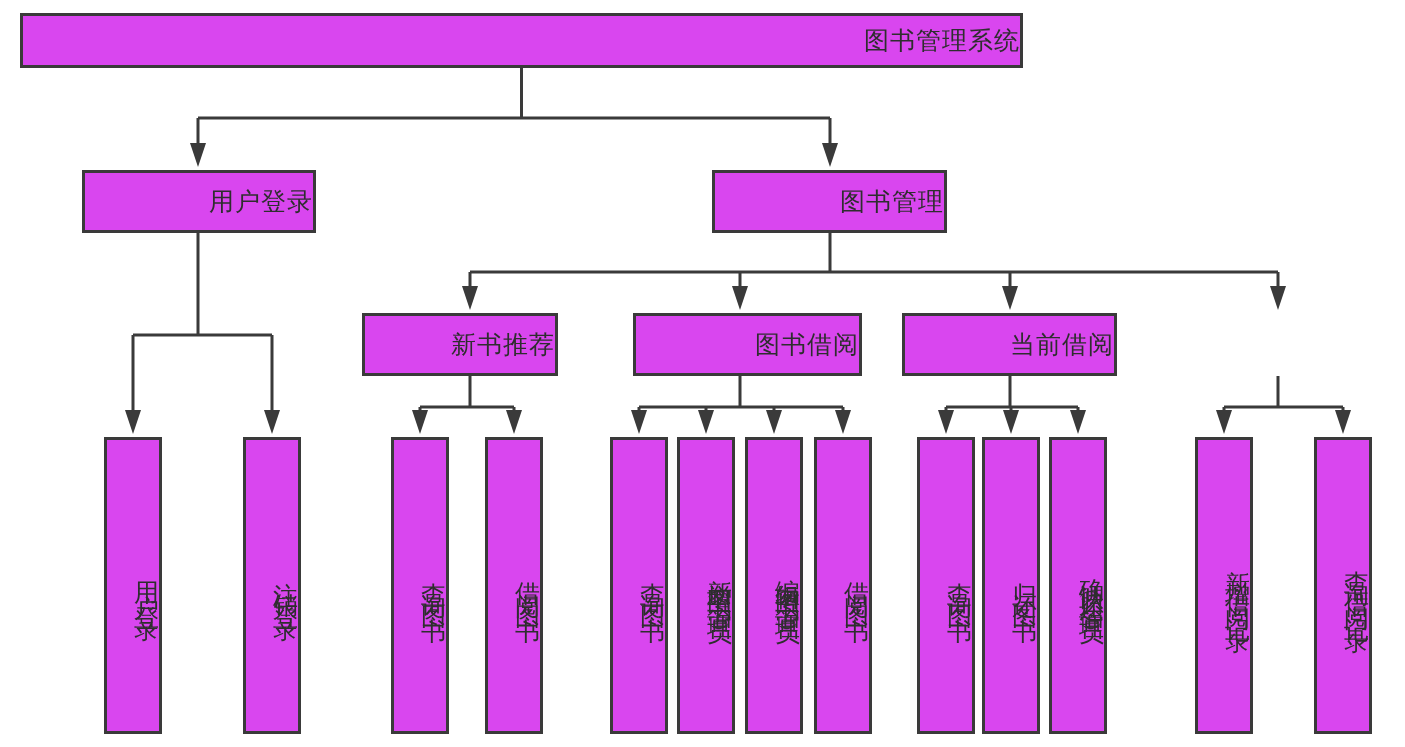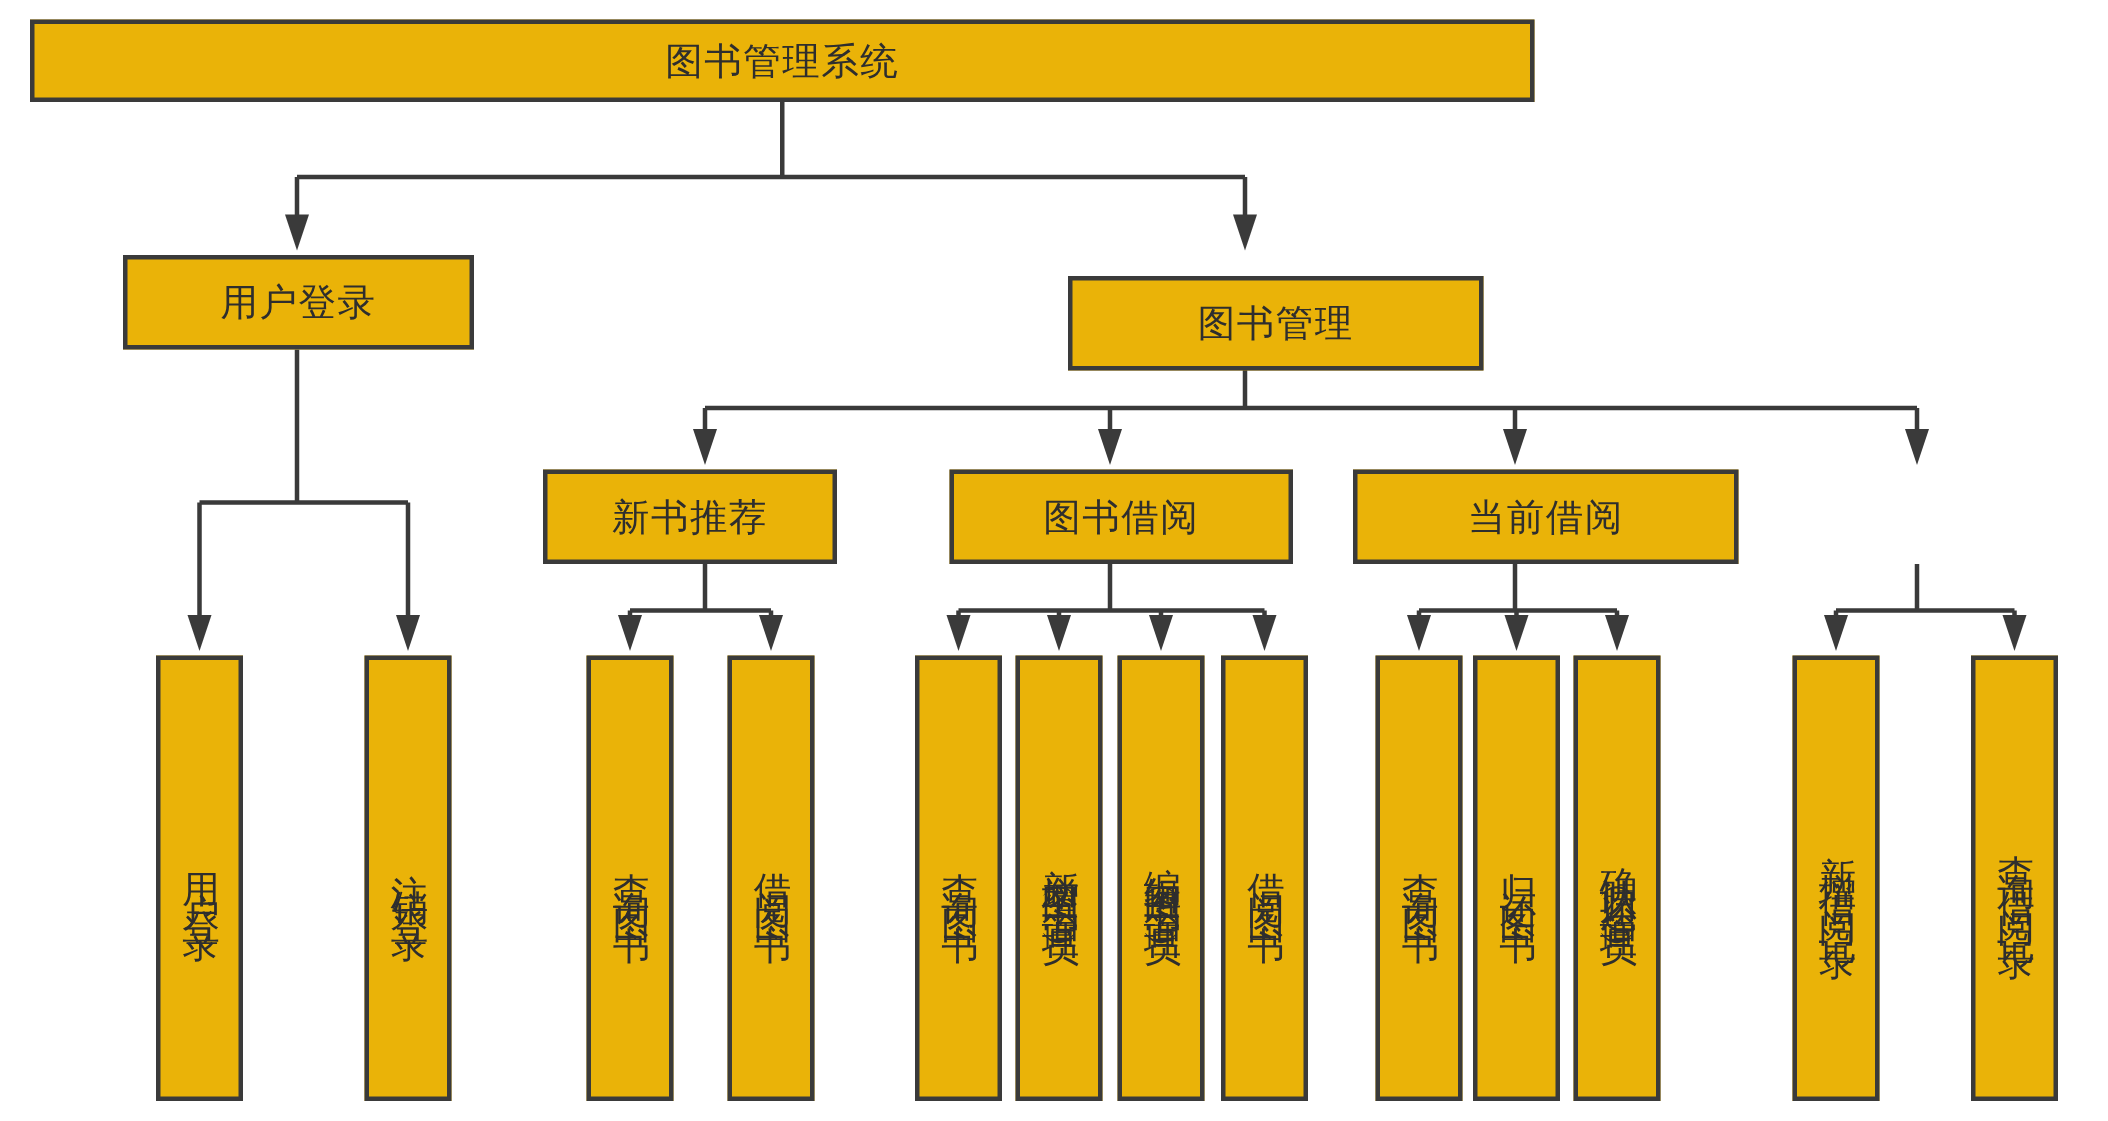--- a/index.html
+++ b/index.html
@@ -8,25 +8,25 @@
     width: 1405px;
     height: 747px;
     background: #ffffff;
     font-family: "Liberation Sans", sans-serif;
     overflow: hidden;
   }
   .wires { position: absolute; left: 0; top: 0; width: 1405px; height: 747px; }
   .node {
     position: absolute;
     box-sizing: border-box;
-    background: #eab308;
+    background: #d946ef;
     border: 3px solid #3a3a3a;
     display: flex;
     align-items: center;
-    justify-content: center;
+    justify-content: flex-end;
     color: #2e2e2e;
     font-size: 25px;
     letter-spacing: 1px;
     white-space: nowrap;
     z-index: 2;
   }
   .leaf { font-size: 25px; }
   .leaf .vtext {
     writing-mode: vertical-lr;
     letter-spacing: 12px;
@@ -83,31 +83,31 @@
     </g>
   </svg>
 
   <div class="node" style="left:20px; top:13px; width:1003px; height:55px;">
     <span>图书管理系统</span>
   </div>
 
   <div class="node" style="left:82px; top:170px; width:234px; height:63px;">
     <span>用户登录</span>
   </div>
-  <div class="node" style="left:712px; top:184px; width:277px; height:63px;">
+  <div class="node" style="left:712px; top:170px; width:235px; height:63px;">
     <span>图书管理</span>
   </div>
 
   <div class="node" style="left:362px; top:313px; width:196px; height:63px;">
     <span>新书推荐</span>
   </div>
   <div class="node" style="left:633px; top:313px; width:229px; height:63px;">
     <span>图书借阅</span>
   </div>
-  <div class="node" style="left:902px; top:313px; width:257px; height:63px;">
+  <div class="node" style="left:902px; top:313px; width:215px; height:63px;">
     <span>当前借阅</span>
   </div>
 
   <div class="node leaf" style="left:104px; top:437px; width:58px; height:297px;">
     <span class="vtext">用户登录</span>
   </div>
   <div class="node leaf" style="left:243px; top:437px; width:58px; height:297px;">
     <span class="vtext">注销登录</span>
   </div>
   <div class="node leaf" style="left:391px; top:437px; width:58px; height:297px;">

